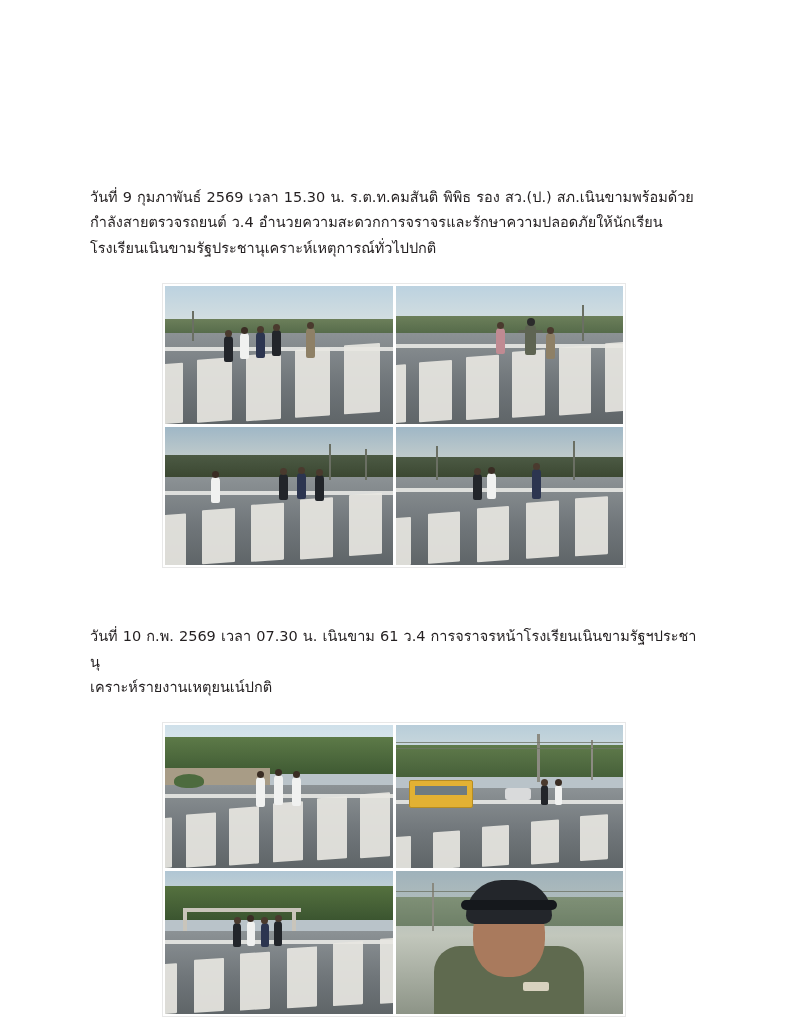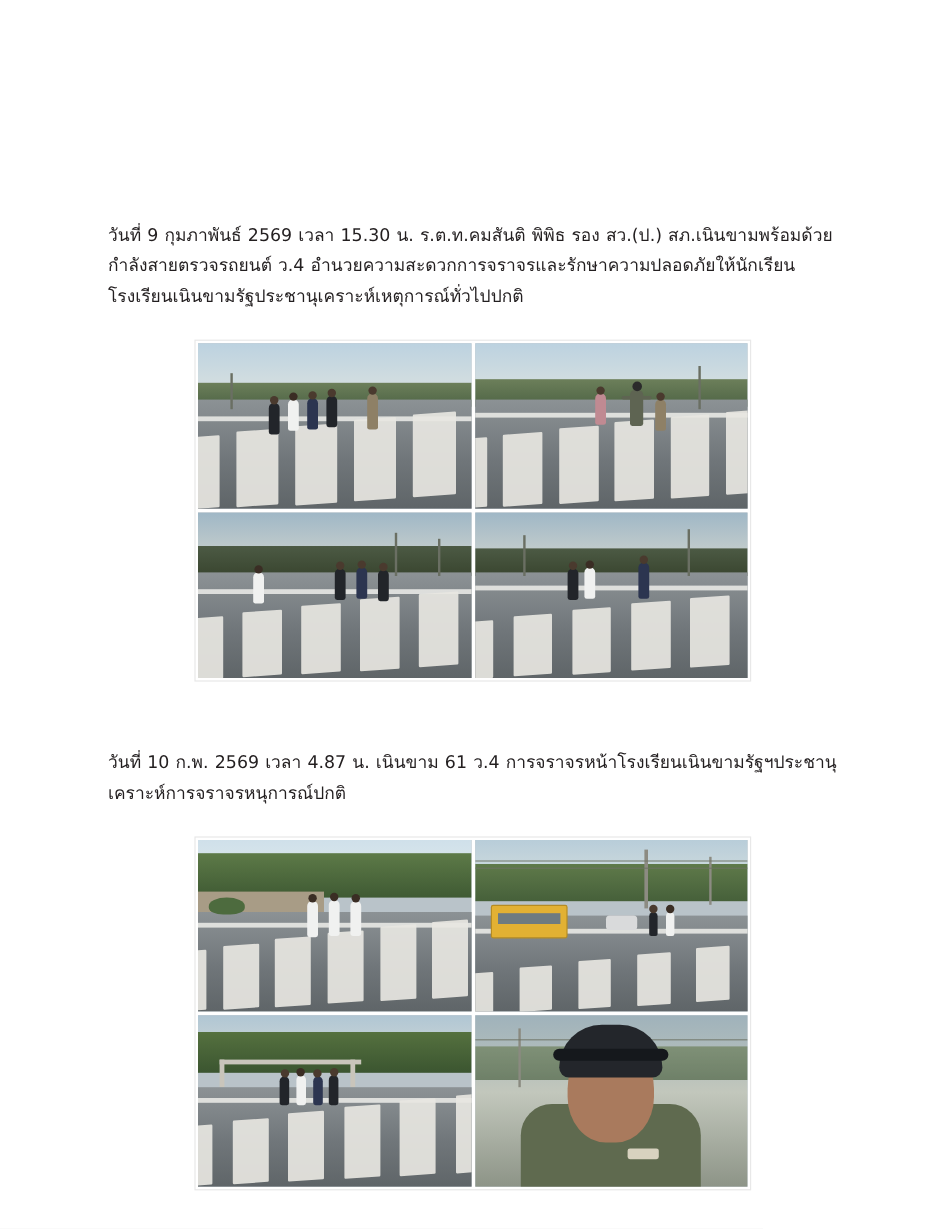--- a/index.html
+++ b/index.html
@@ -365,22 +365,22 @@
           <div class="pole" style="left:78%;top:10%;height:28%;"></div>
         </div>
 
       </div>
     </div>
 
     <div class="spacer"></div>
 
     <div>
       <p class="para">
-        <span class="ind">วันที่ 10  ก.พ.  2569 เวลา 4.87 น. เนินขาม 61 ว.4 การจราจรหน้าโรงเรียนเนินขามรัฐฯประชานุ</span>
-        <span class="ind">เคราะห์การจราจรหนุการณ์ปกติ</span>
+        <span class="ind">วันที่ 10  ก.พ.  2569 เวลา 07.30 น. เนินขาม 61 ว.4 การจราจรหน้าโรงเรียนเนินขามรัฐฯประชานุ</span>
+        <span class="ind">เคราะห์รายงานเหตุยนเน์ปกติ</span>
       </p>
 
       <div class="photo-grid second">
 
         <div class="photo">
           <div class="sky" style="height:30%;"></div>
           <div class="treeline" style="top:8%;height:26%;background:linear-gradient(#5d7a48,#3f5a33);"></div>
           <div class="wall" style="left:0;top:30%;width:46%;height:12%;background:#a89c86;"></div>
           <div class="road" style="height:58%;"></div>
           <div class="edge-line" style="top:48%;"></div>

